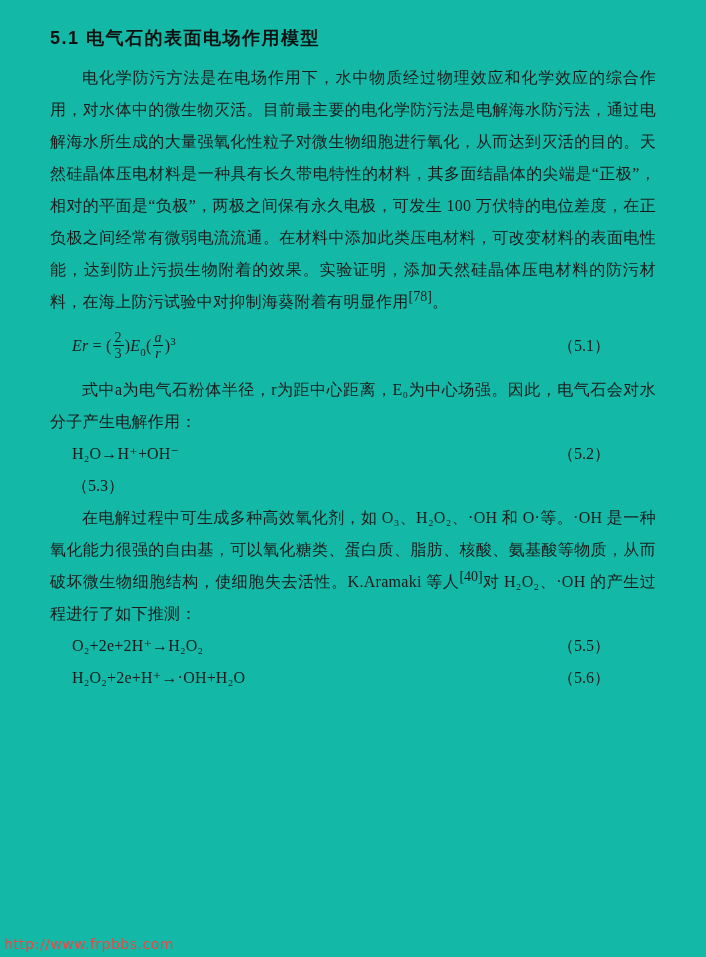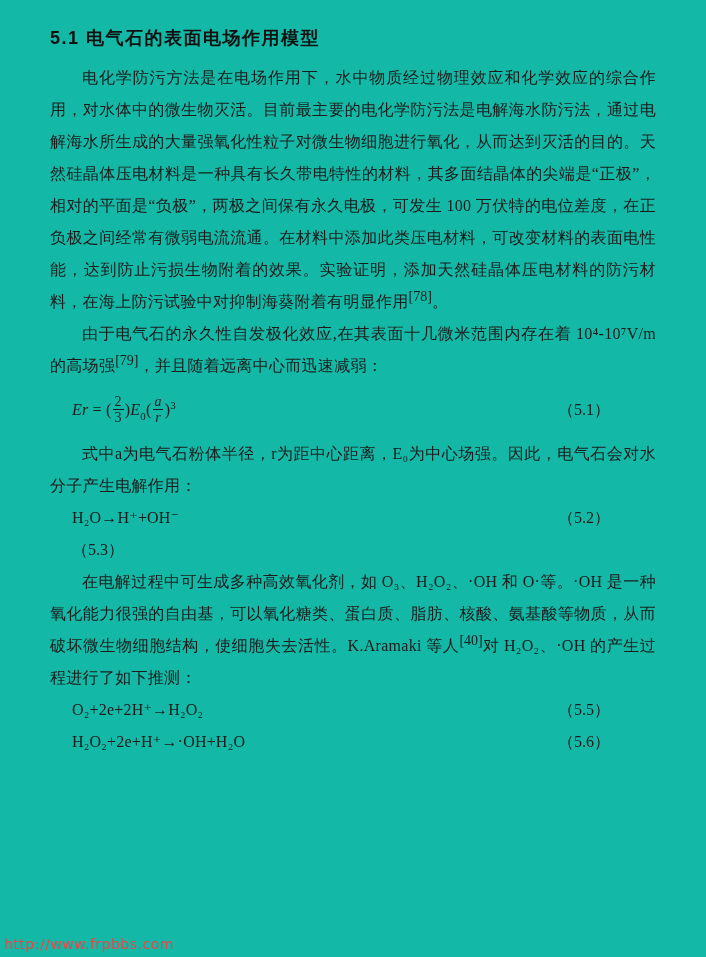--- a/index.html
+++ b/index.html
@@ -87,21 +87,20 @@
 </style>
 </head>
 <body>
 
 <div class="page">
 
   <h2 class="heading">5.1 电气石的表面电场作用模型</h2>
 
   <p class="para"><span>电化学防污方法是在电场作用下，水中物质经过物理效应和化学效应的综合作用，对水体中的微生物灭活。目前最主要的电化学防污法是电解海水防污法，通过电解海水所生成的大量强氧化性粒子对微生物细胞进行氧化，从而达到灭活的目的。天然硅晶体压电材料是一种具有长久带电特性的材料，其多面结晶体的尖端是“正极”，相对的平面是“负极”，两极之间保有永久电极，可发生 100 万伏特的电位差度，在正负极之间经常有微弱电流流通。在材料中添加此类压电材料，可改变材料的表面电性能，达到防止污损生物附着的效果。实验证明，添加天然硅晶体压电材料的防污材料，在海上防污试验中对抑制海葵附着有明显作用</span><sup class="ref">[78]</sup><span>。</span></p>
 
-  <p class="para"><span>由于电气石的永久性自发极化效应,在其表面十几微米范围内存在着 10⁴-10⁷V/m 的高场强</span><sup class="ref">[79]</sup><span>，并且随着远离中心而迅速减弱：</span></p>
 
   <div class="eqrow tall">
     <span class="formula"><span class="it">Er</span><span> = </span><span>(</span><span class="frac">
           <span class="num">2</span>
           <span class="den">3</span>
         </span><span>)</span><span class="it">E</span><sub>0</sub><span>(</span><span class="frac">
           <span class="num it">a</span>
           <span class="den it">r</span>
         </span><span>)</span><sup>3</sup></span>
     <span class="eqnum">（5.1）</span>

